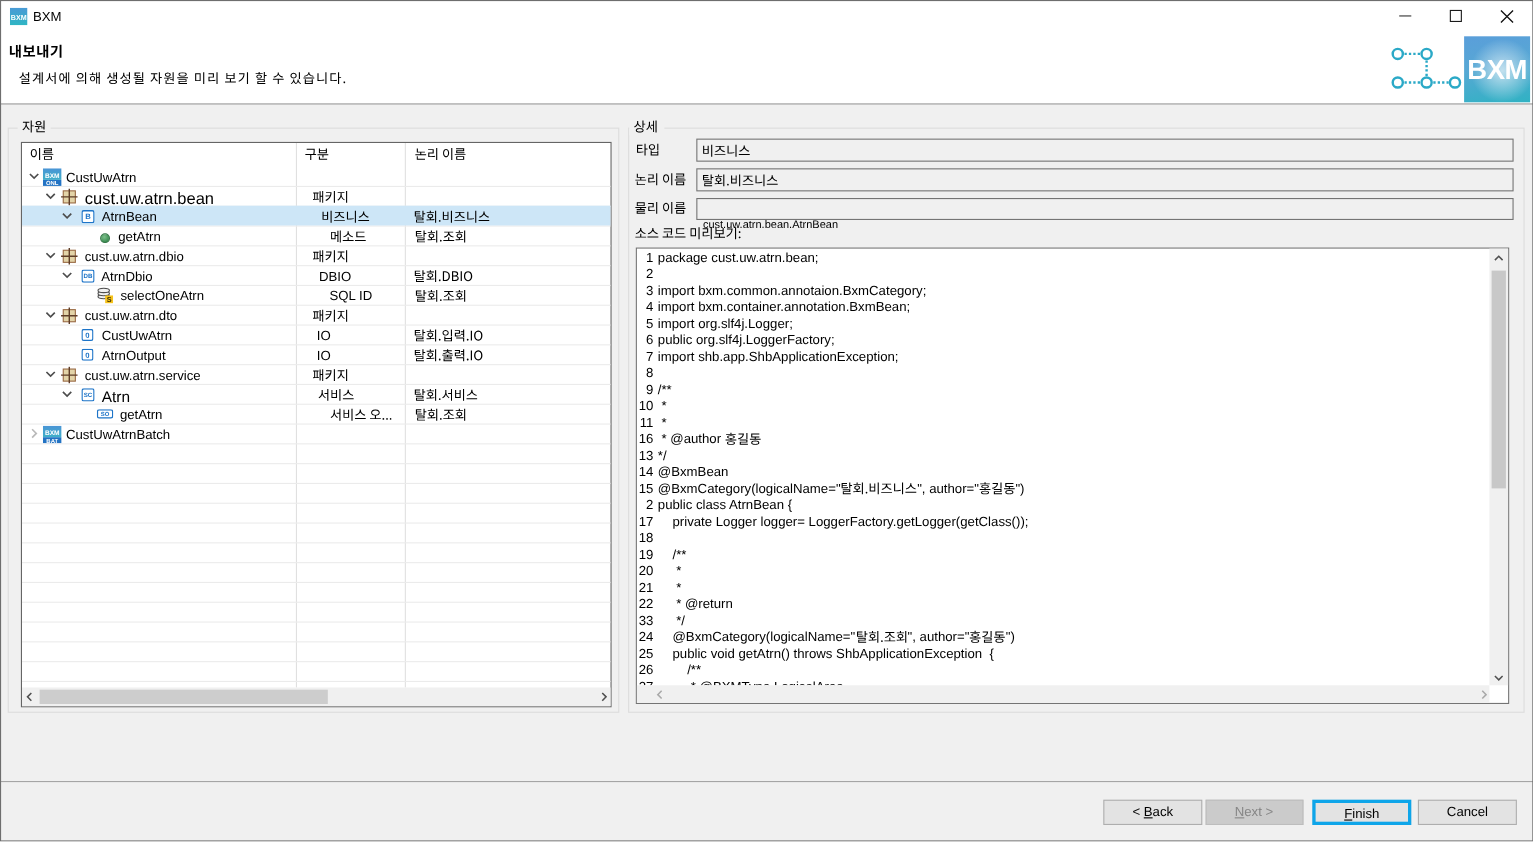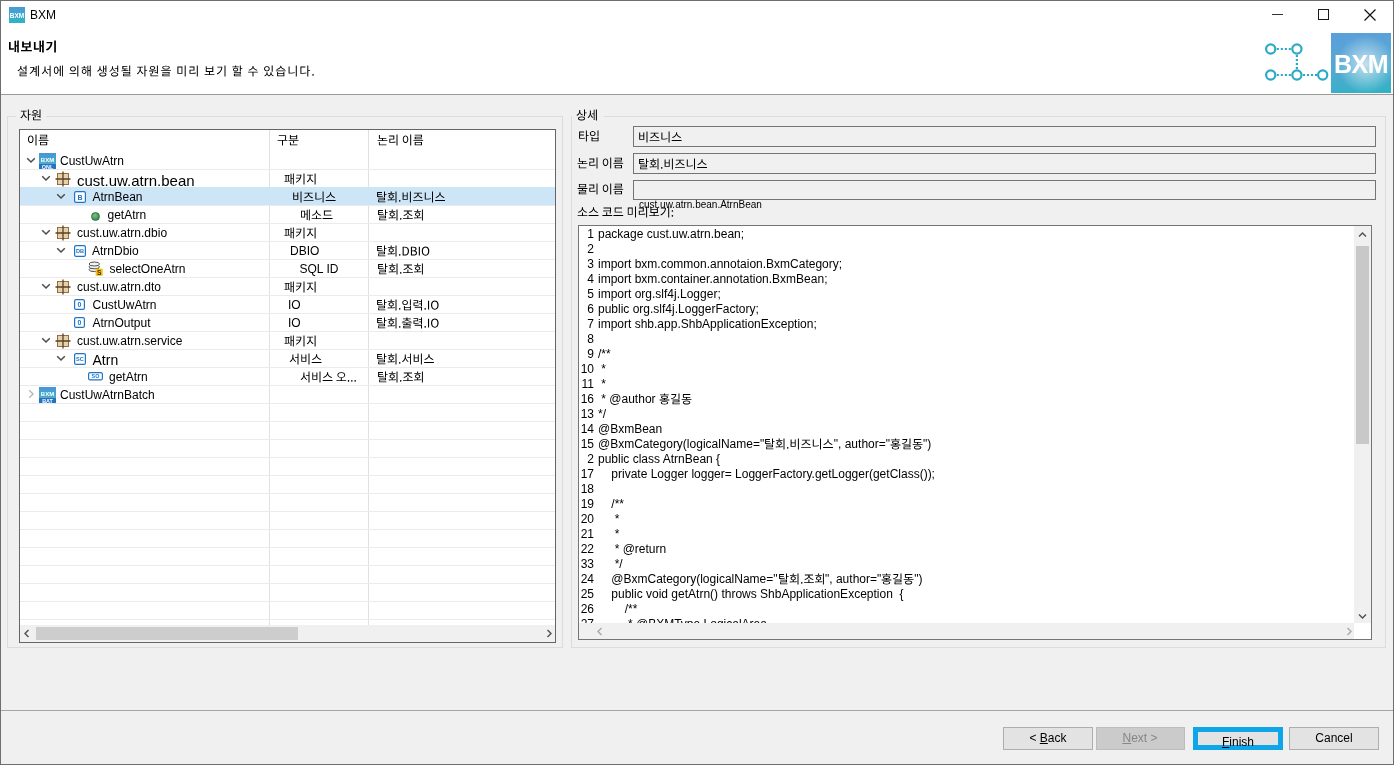--- a/index.html
+++ b/index.html
@@ -407,14 +407,14 @@
 <div class="abs" style="left:579px;top:623px;width:775px;height:16px;background:#f0f0f0"></div>
 <svg class="abs" style="left:596px;top:627px" width="8" height="9" viewBox="0 0 8 9">
     <path d="M5.5 1 L2 4.5 L5.5 8" fill="none" stroke="#a9a9a9" stroke-width="1.4"></path>
   </svg>
 <svg class="abs" style="left:1345px;top:627px" width="8" height="9" viewBox="0 0 8 9">
     <path d="M2.5 1 L6 4.5 L2.5 8" fill="none" stroke="#a9a9a9" stroke-width="1.4"></path>
   </svg>
 <div class="abs hl" style="left:0;top:710px;width:1394px;background:#a5a5a5"></div>
 <div class="abs" style="left:1003px;top:727px;width:90px;height:23px;background:#e3e3e3;border:1px solid #aeaeae;color:#000;font-size:12px;text-align:center;line-height:21px">&lt; <span style="text-decoration:underline">B</span>ack</div>
 <div class="abs" style="left:1095.5px;top:727px;width:89px;height:23px;background:#cbcbcb;border:1px solid #bdbdbd;color:#868686;font-size:12px;text-align:center;line-height:21px"><span style="text-decoration:underline">N</span>ext &gt;</div>
-<div class="abs" style="left:1193px;top:727px;width:90px;height:23px;background:#e3e3e3;border:5px solid #0ea5e9;color:#000;font-size:12px;text-align:center;line-height:21px"><span style="text-decoration:underline">F</span>inish</div>
+<div class="abs" style="left:1193px;top:727px;width:90px;height:23px;background:#e3e3e3;border:3px solid #0ea5e9;color:#000;font-size:12px;text-align:center;line-height:21px"><span style="text-decoration:underline">F</span>inish</div>
 <div class="abs" style="left:1289px;top:727px;width:90px;height:23px;background:#e3e3e3;border:1px solid #aeaeae;color:#000;font-size:12px;text-align:center;line-height:21px">Cancel</div>
 <div class="abs" style="left:0;top:0;width:1394px;height:765px;border:1px solid #6e6e6e;pointer-events:none"></div>
 </body></html>

